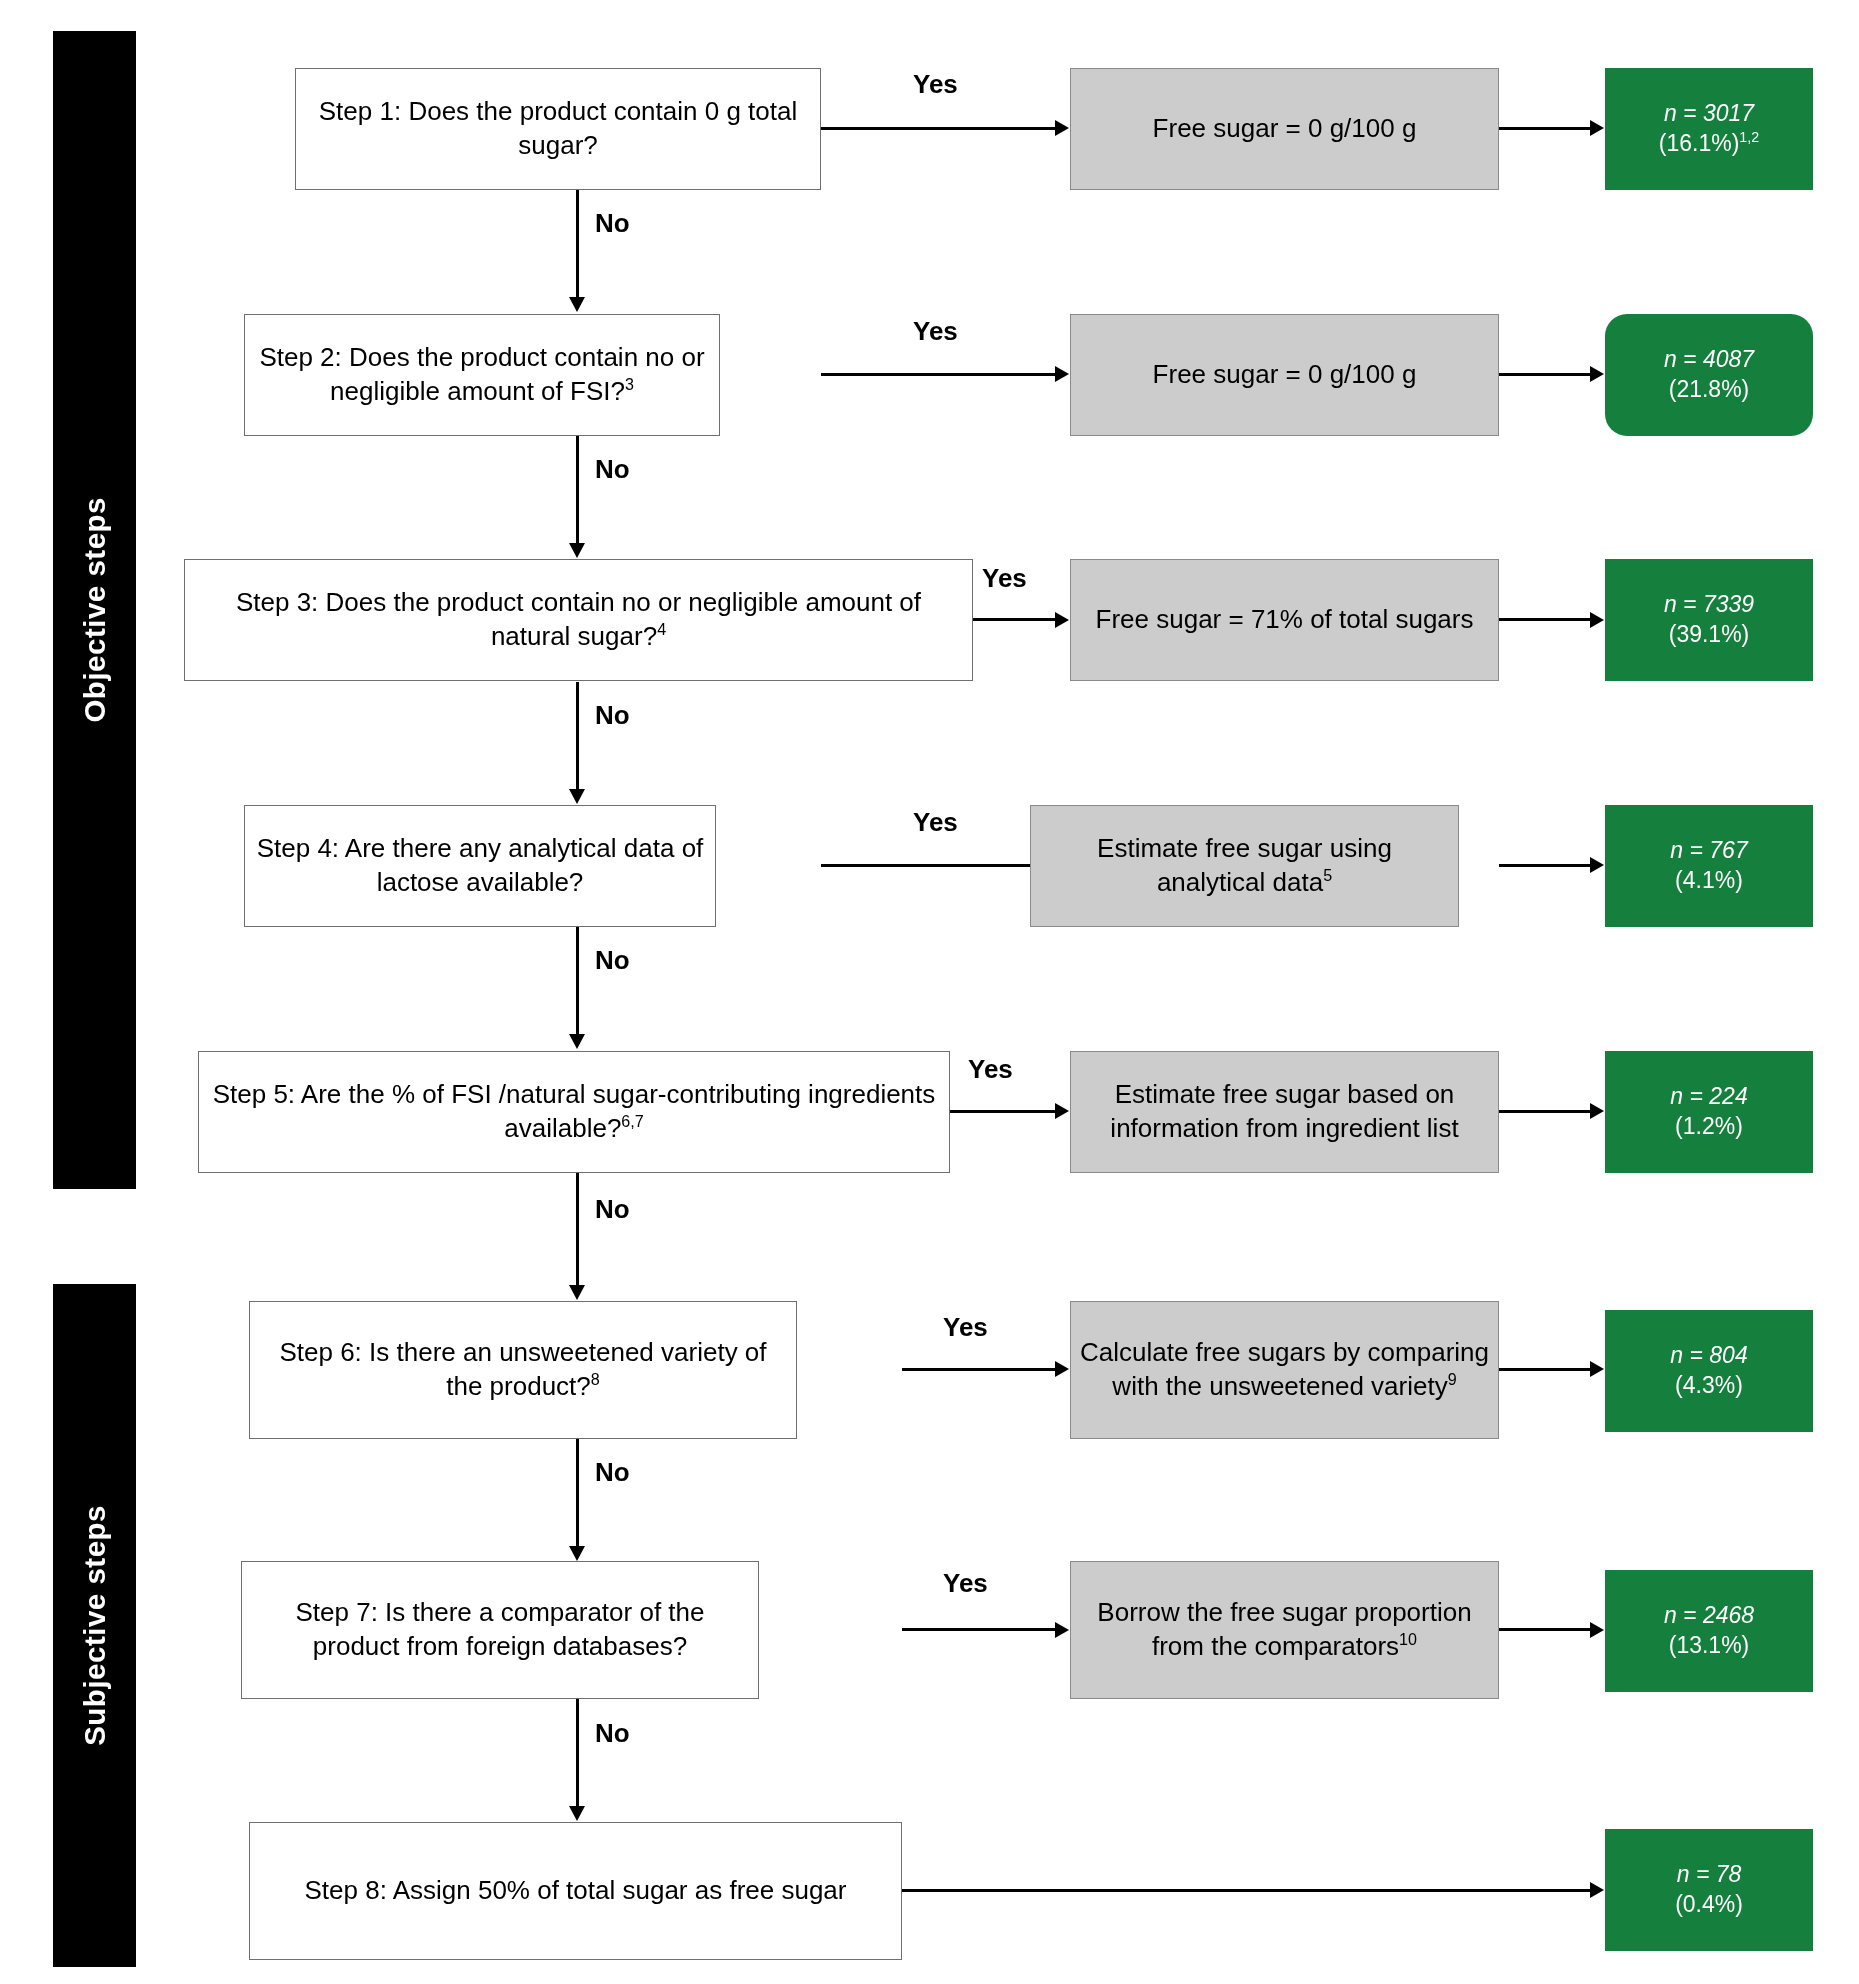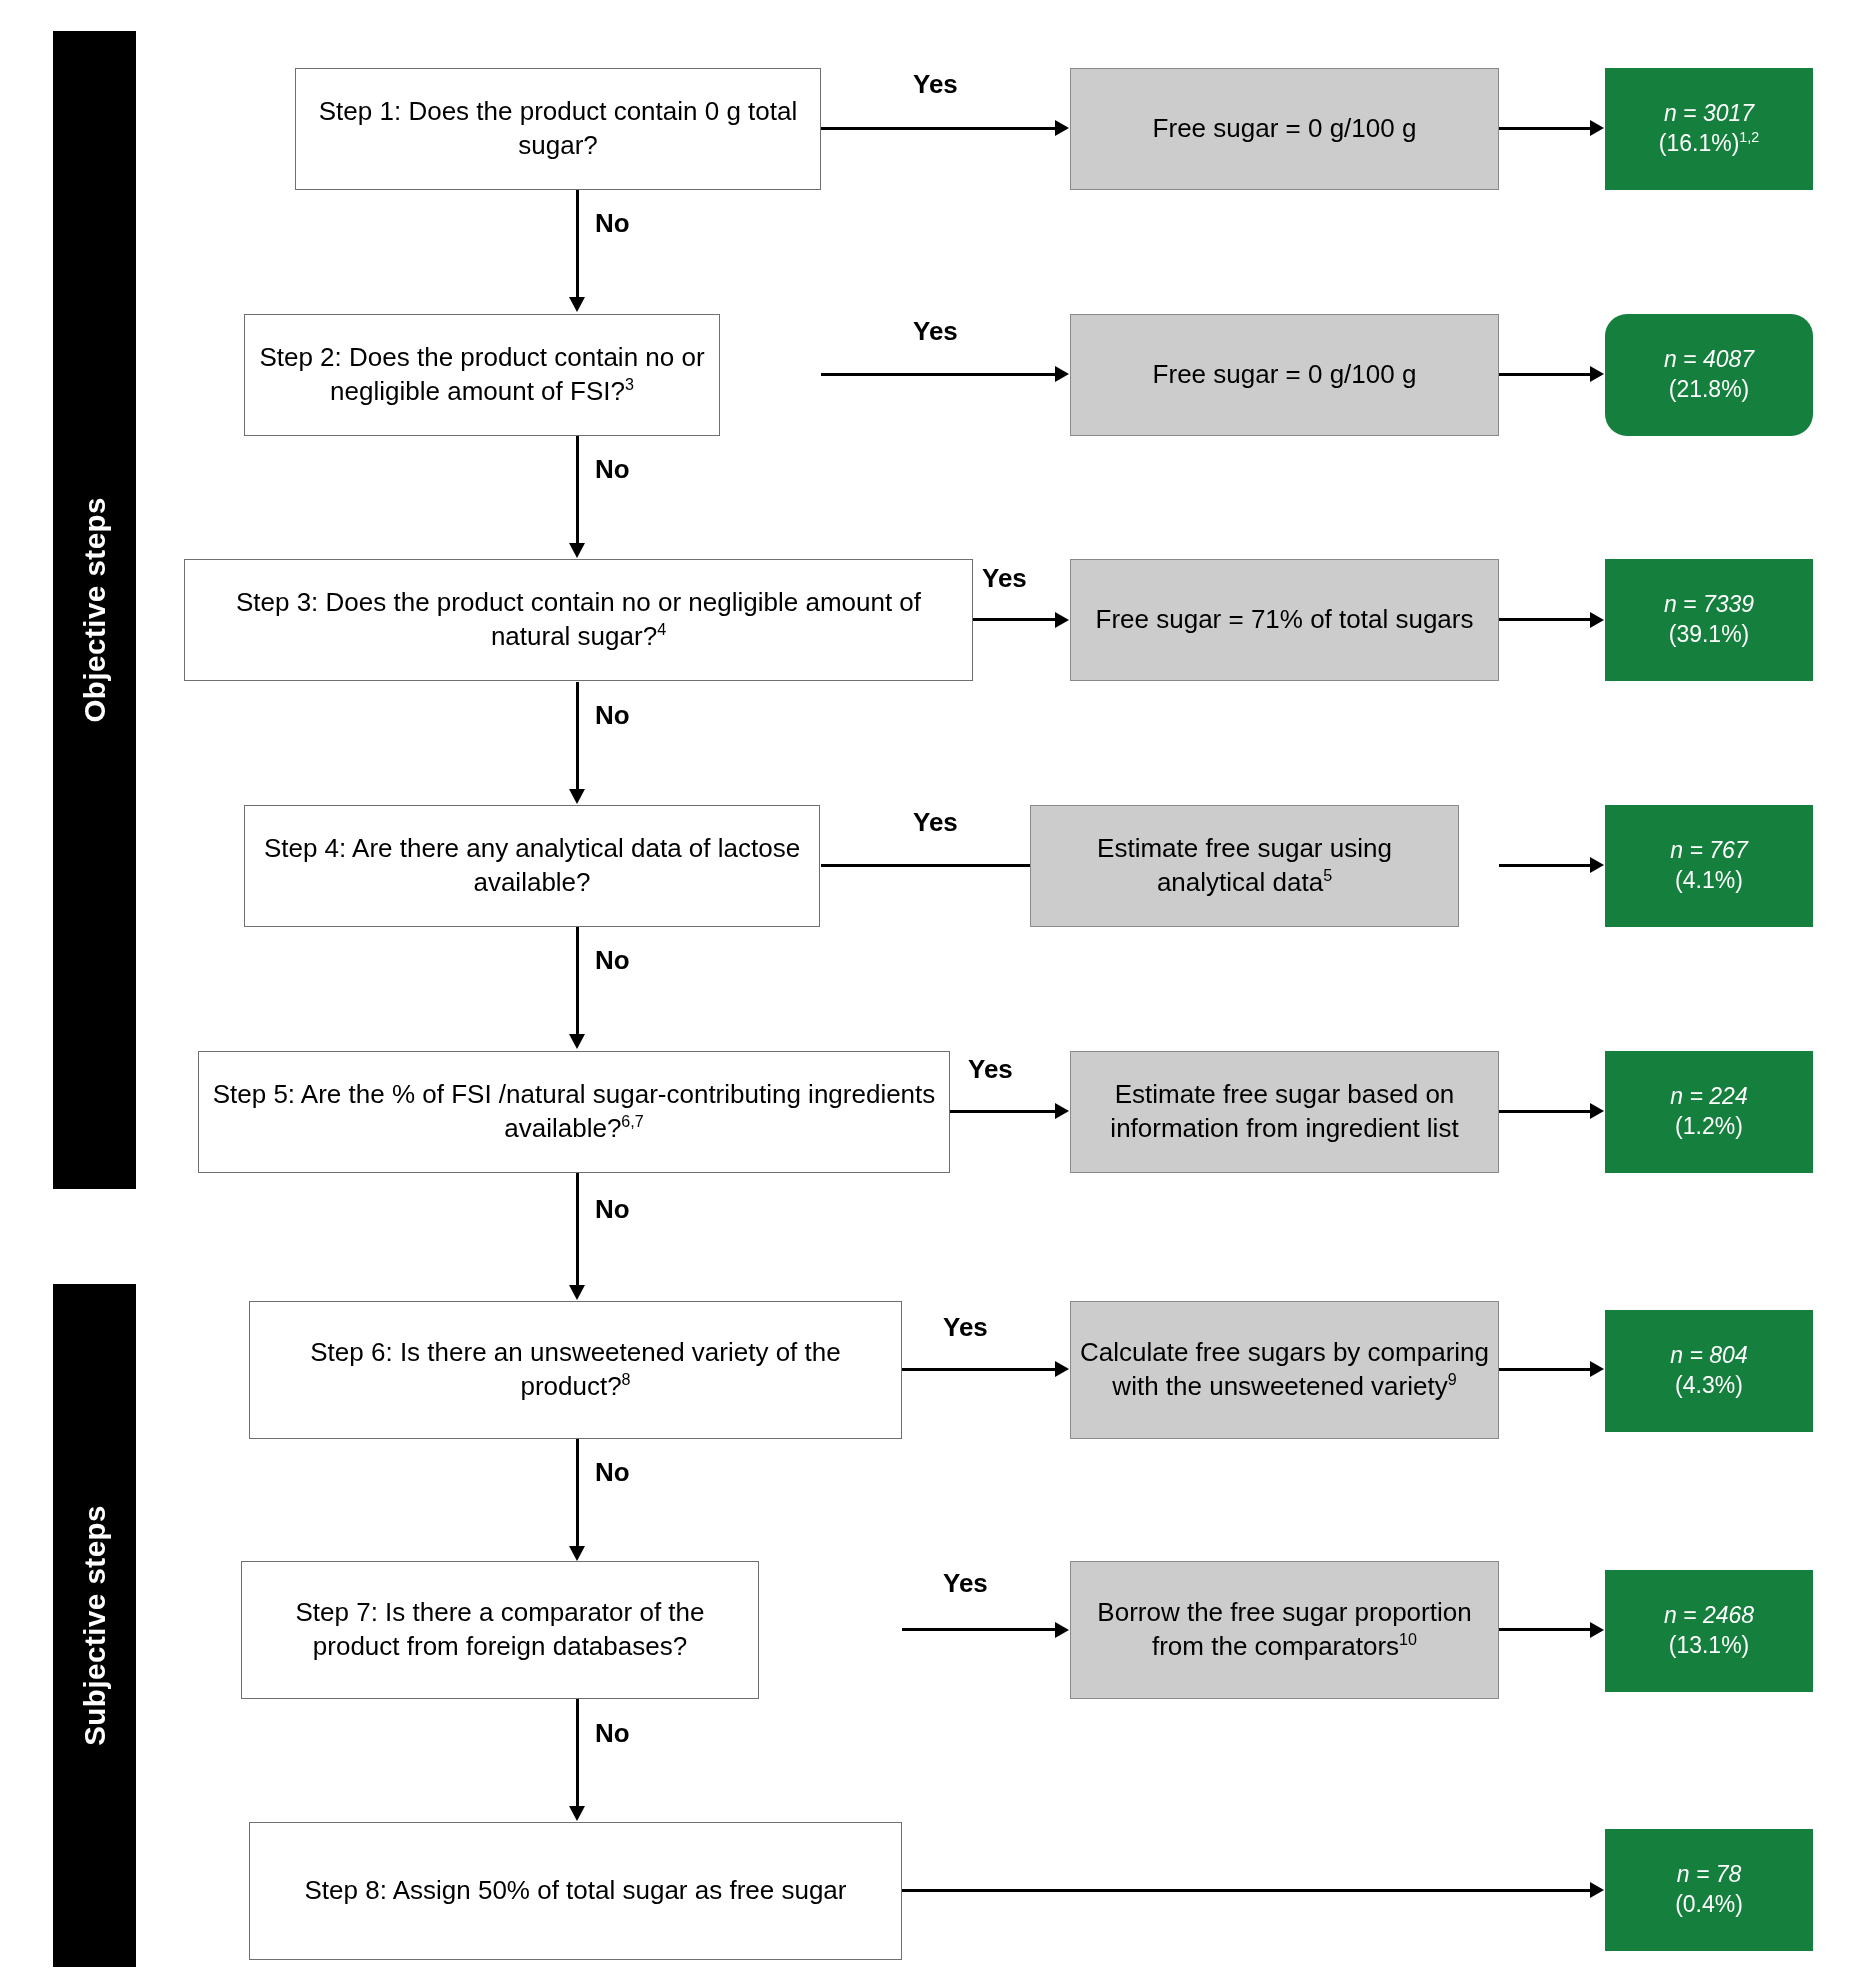--- a/index.html
+++ b/index.html
@@ -111,21 +111,21 @@
     <span class="txt">
       <i>n = 7339</i><br>
       <span>(39.1%)</span>
     </span>
   </div>
 
   <div class="vline" style="left:576px;top:682px;width:3.2px;height:107px;"></div>
   <div class="arrow-d" style="left:569px;top:789px;"></div>
   <div class="edge-label" style="left:595px;top:700px;">No</div>
 
-  <div class="node q-box" style="left:244px;top:805px;width:576px;height:122px;">
+  <div class="node q-box" style="left:244px;top:805px;width:472px;height:122px;">
     <span class="txt"><span>Step 4: Are there any analytical data of lactose available?</span></span>
   </div>
   <div class="hline" style="left:821px;top:864px;width:235px;"></div>
   <div class="arrow-r" style="left:1055px;top:857px;"></div>
   <div class="edge-label" style="left:913px;top:807px;">Yes</div>
 
   <div class="node act-box" style="left:1030px;top:805px;width:429px;height:122px;">
     <span class="txt"><span>Estimate free sugar using analytical data</span><sup>5</sup></span>
   </div>
   <div class="hline" style="left:1499px;top:864px;width:92px;"></div>
@@ -159,21 +159,21 @@
     <span class="txt">
       <i>n = 224</i><br>
       <span>(1.2%)</span>
     </span>
   </div>
 
   <div class="vline" style="left:576px;top:1173px;width:3.2px;height:113px;"></div>
   <div class="arrow-d" style="left:569px;top:1285px;"></div>
   <div class="edge-label" style="left:595px;top:1194px;">No</div>
 
-  <div class="node q-box" style="left:249px;top:1301px;width:653px;height:138px;">
+  <div class="node q-box" style="left:249px;top:1301px;width:548px;height:138px;">
     <span class="txt"><span>Step 6: Is there an unsweetened variety of the product?</span><sup>8</sup></span>
   </div>
   <div class="hline" style="left:902px;top:1368px;width:154px;"></div>
   <div class="arrow-r" style="left:1055px;top:1361px;"></div>
   <div class="edge-label" style="left:943px;top:1312px;">Yes</div>
 
   <div class="node act-box" style="left:1070px;top:1301px;width:429px;height:138px;">
     <span class="txt"><span>Calculate free sugars by comparing with the unsweetened variety</span><sup>9</sup></span>
   </div>
   <div class="hline" style="left:1499px;top:1368px;width:92px;"></div>

